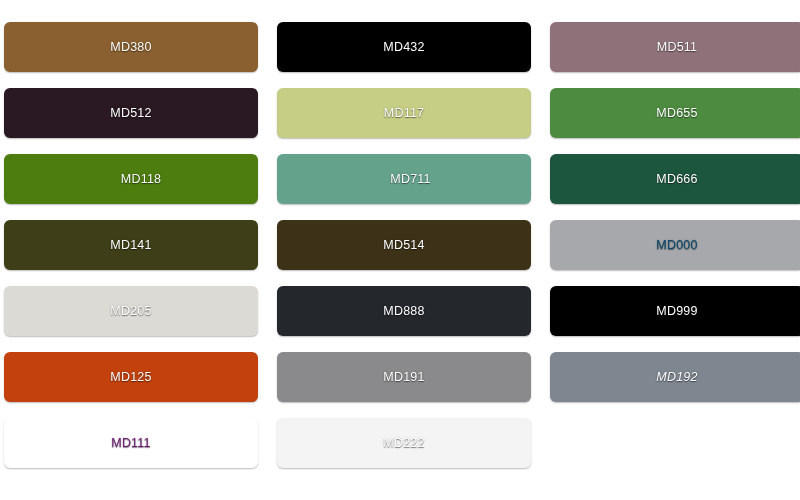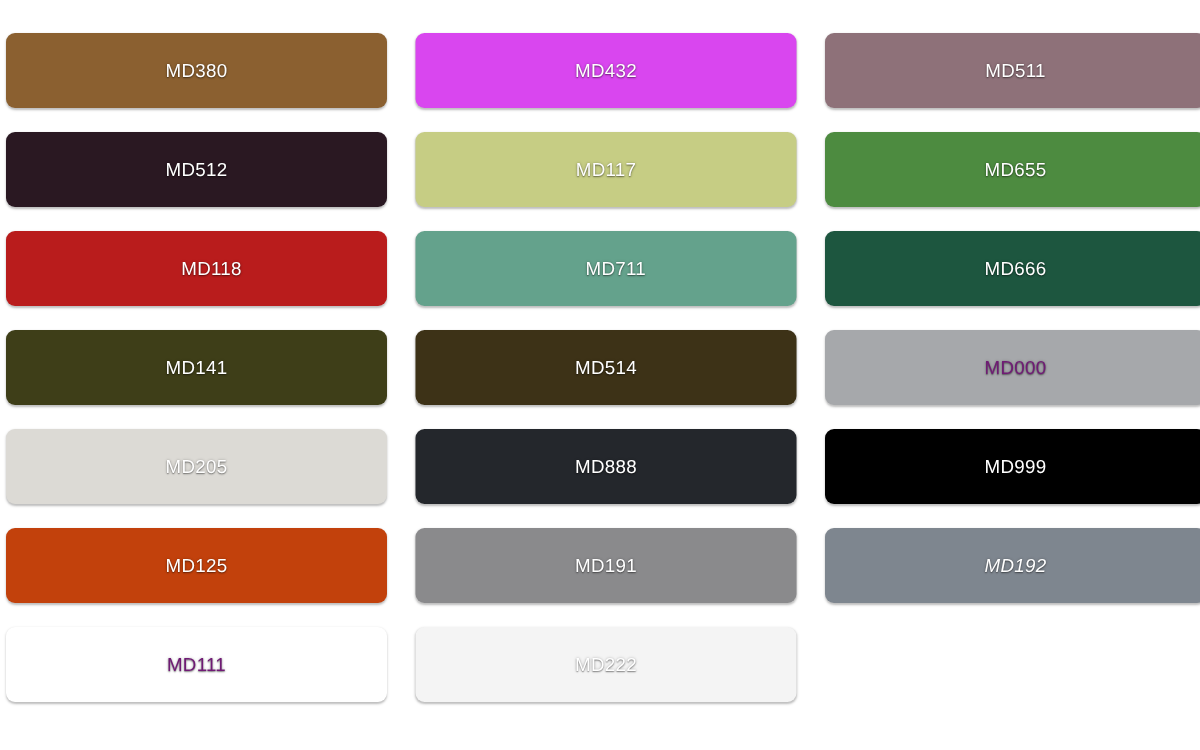--- a/index.html
+++ b/index.html
@@ -52,52 +52,52 @@
     line-height: 1;
   }
 </style>
 </head>
 <body>
 
 <div id="swatch-grid">
     <div class="swatch" style="background: rgb(139, 96, 48);">
       <span class="swatch-label" style="color: rgb(255, 255, 255);">MD380</span>
     </div>
-    <div class="swatch" style="background: #d946ef; text-align: center;">
+    <div class="swatch" style="background: #000000; text-align: center;">
       <span class="swatch-label" style="color: rgb(255, 255, 255);">MD432</span>
     </div>
     <div class="swatch" style="background: rgb(142, 113, 121);">
       <span class="swatch-label" style="color: rgb(255, 255, 255);">MD511</span>
     </div>
     <div class="swatch" style="background: rgb(42, 24, 34);">
       <span class="swatch-label" style="color: rgb(255, 255, 255);">MD512</span>
     </div>
     <div class="swatch" style="background: rgb(198, 205, 132);">
       <span class="swatch-label" style="color: rgb(255, 255, 255);">MD117</span>
     </div>
     <div class="swatch" style="background: rgb(77, 139, 64);">
       <span class="swatch-label" style="color: rgb(255, 255, 255);">MD655</span>
     </div>
-    <div class="swatch" style="background: #b91c1c; padding-left: 20px;">
+    <div class="swatch" style="background: #4d7c0f; padding-left: 20px;">
       <span class="swatch-label" style="color: rgb(255, 255, 255);">MD118</span>
     </div>
     <div class="swatch" style="background: rgb(100, 162, 140); padding-left: 13px;">
       <span class="swatch-label" style="color: rgb(255, 255, 255);">MD711</span>
     </div>
     <div class="swatch" style="background: rgb(29, 86, 63);">
       <span class="swatch-label" style="color: rgb(255, 255, 255);">MD666</span>
     </div>
     <div class="swatch" style="background: rgb(62, 62, 24);">
       <span class="swatch-label" style="color: rgb(255, 255, 255);">MD141</span>
     </div>
     <div class="swatch" style="background: rgb(61, 50, 23);">
       <span class="swatch-label" style="color: rgb(255, 255, 255);">MD514</span>
     </div>
     <div class="swatch" style="background: rgb(166, 168, 171);">
-      <span class="swatch-label" style="color: #701a75;">MD000</span>
+      <span class="swatch-label" style="color: #0c4a6e;">MD000</span>
     </div>
     <div class="swatch" style="background: rgb(220, 218, 213);">
       <span class="swatch-label" style="color: rgb(255, 255, 255);">MD205</span>
     </div>
     <div class="swatch" style="background: rgb(36, 39, 44);">
       <span class="swatch-label" style="color: rgb(255, 255, 255);">MD888</span>
     </div>
     <div class="swatch" style="background: rgb(0, 0, 0);">
       <span class="swatch-label" style="color: rgb(255, 255, 255);">MD999</span>
     </div>

